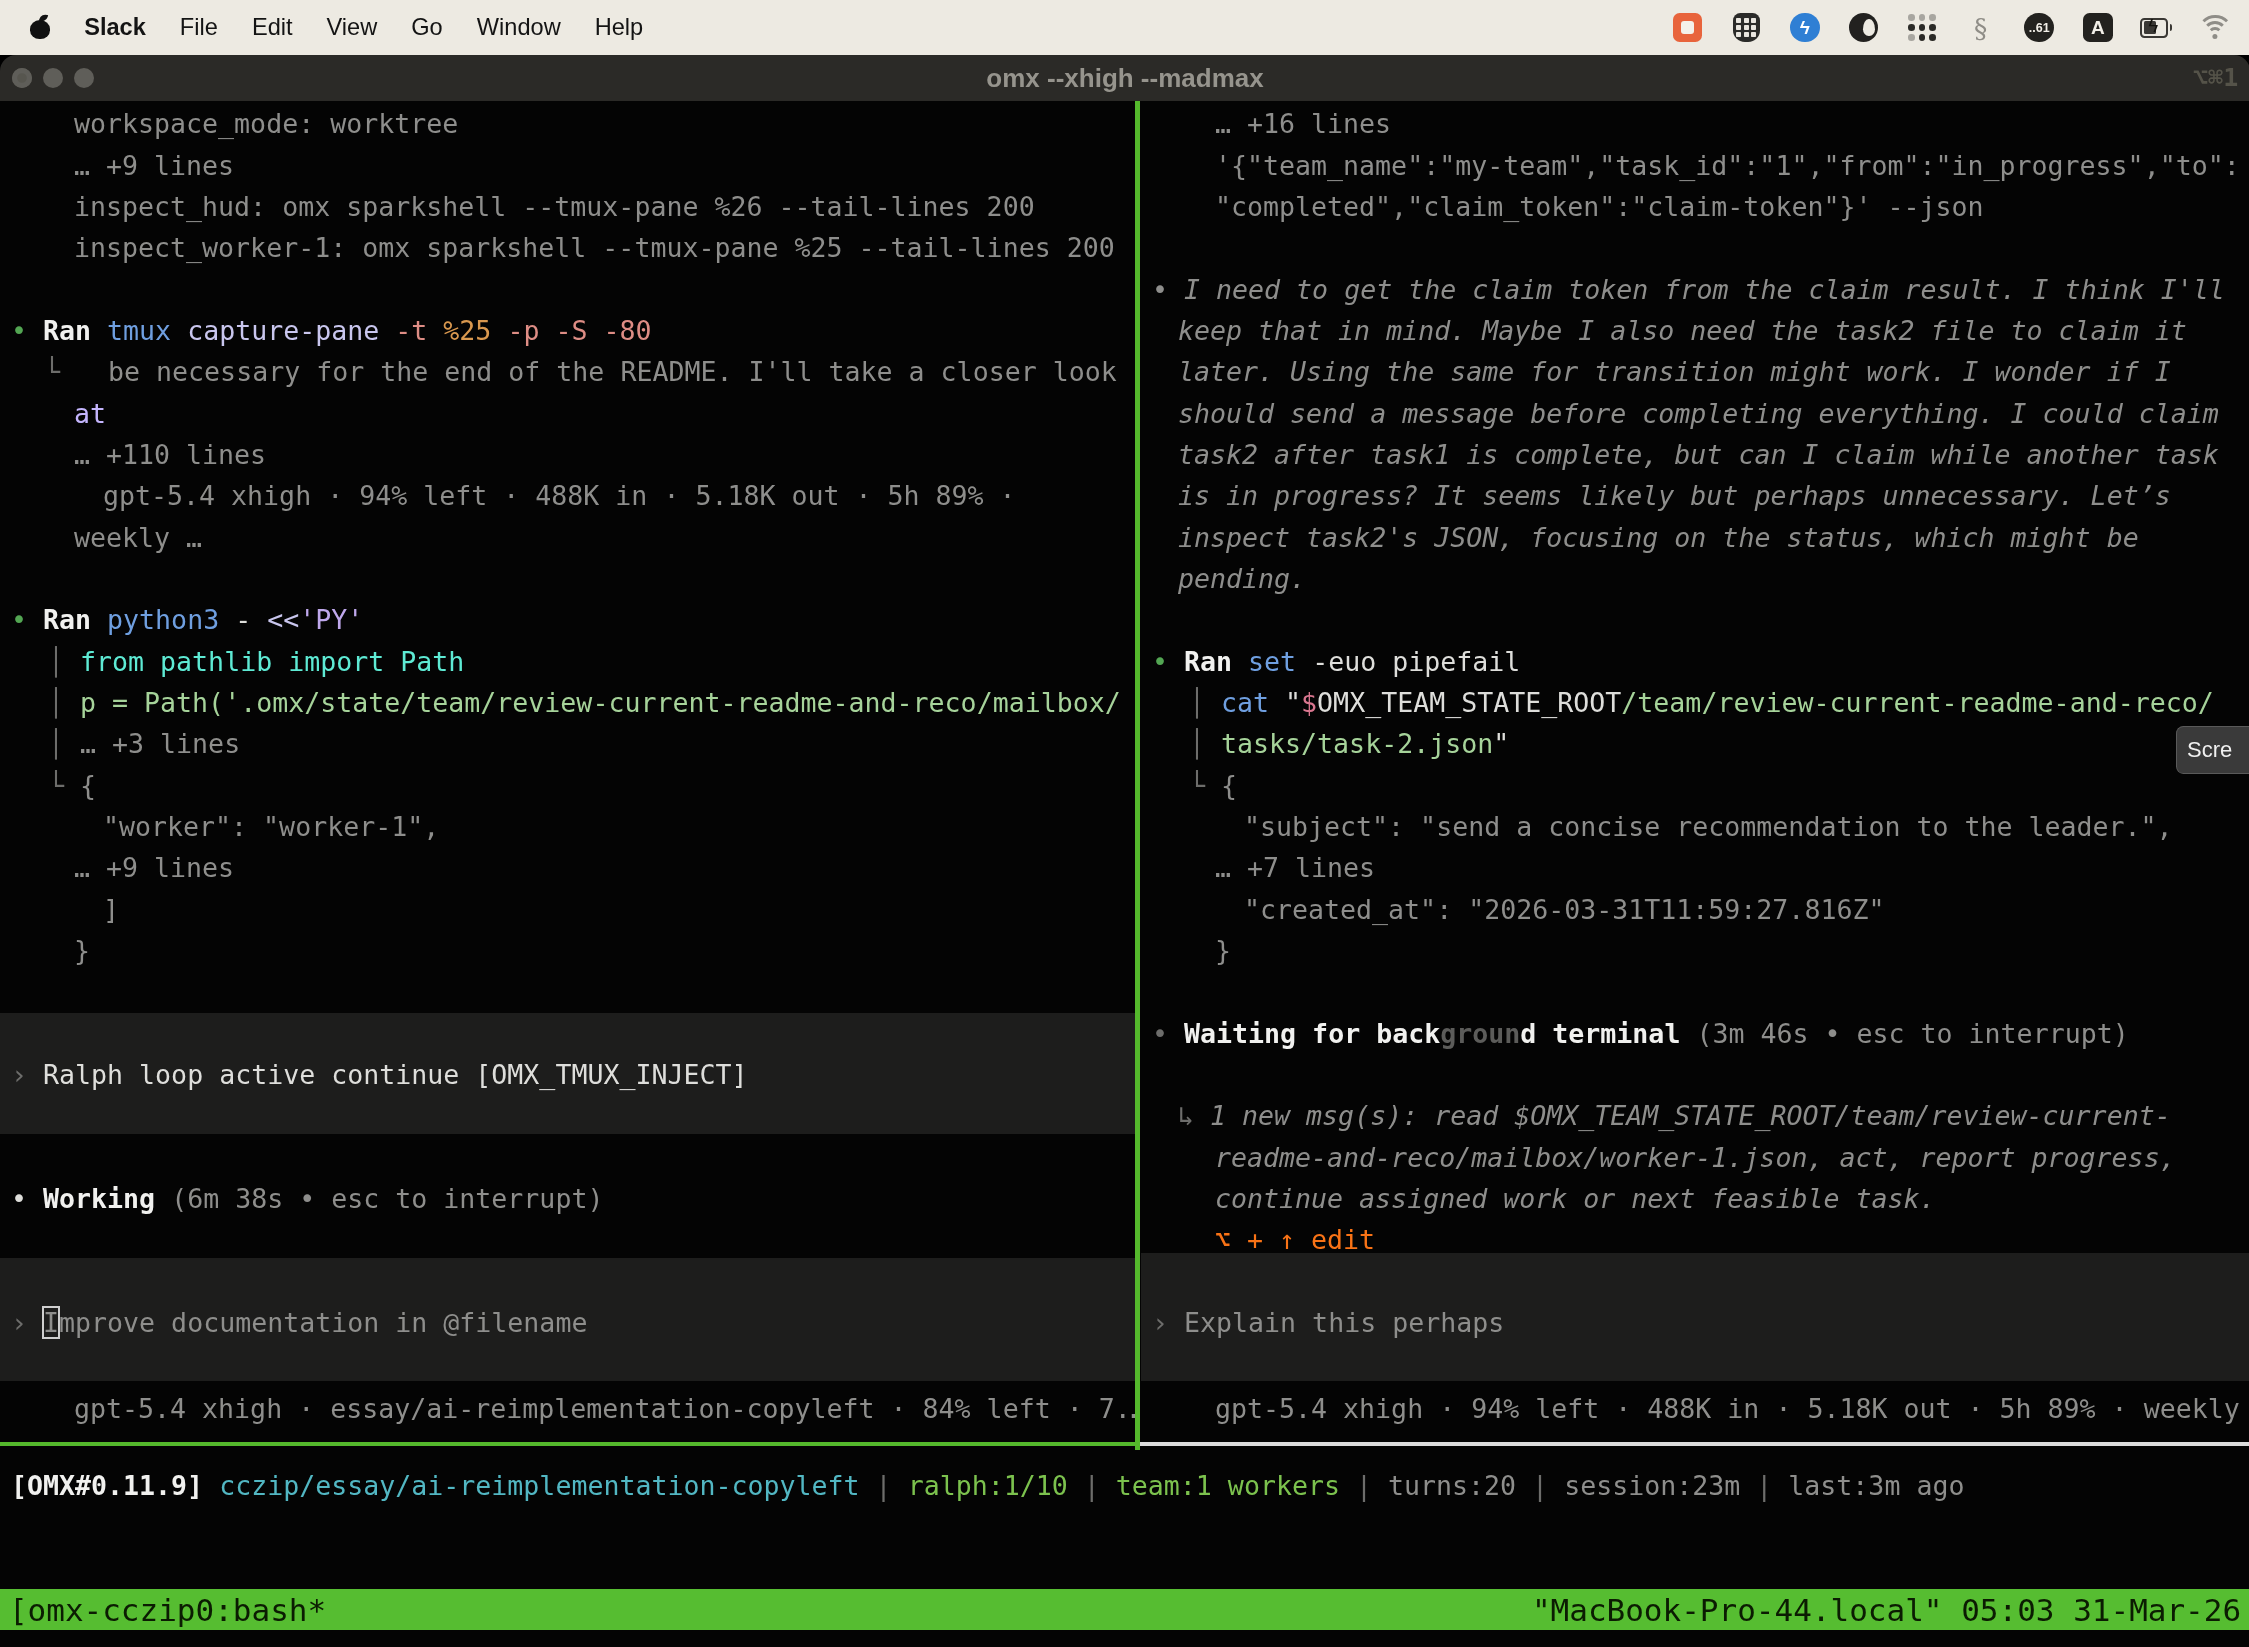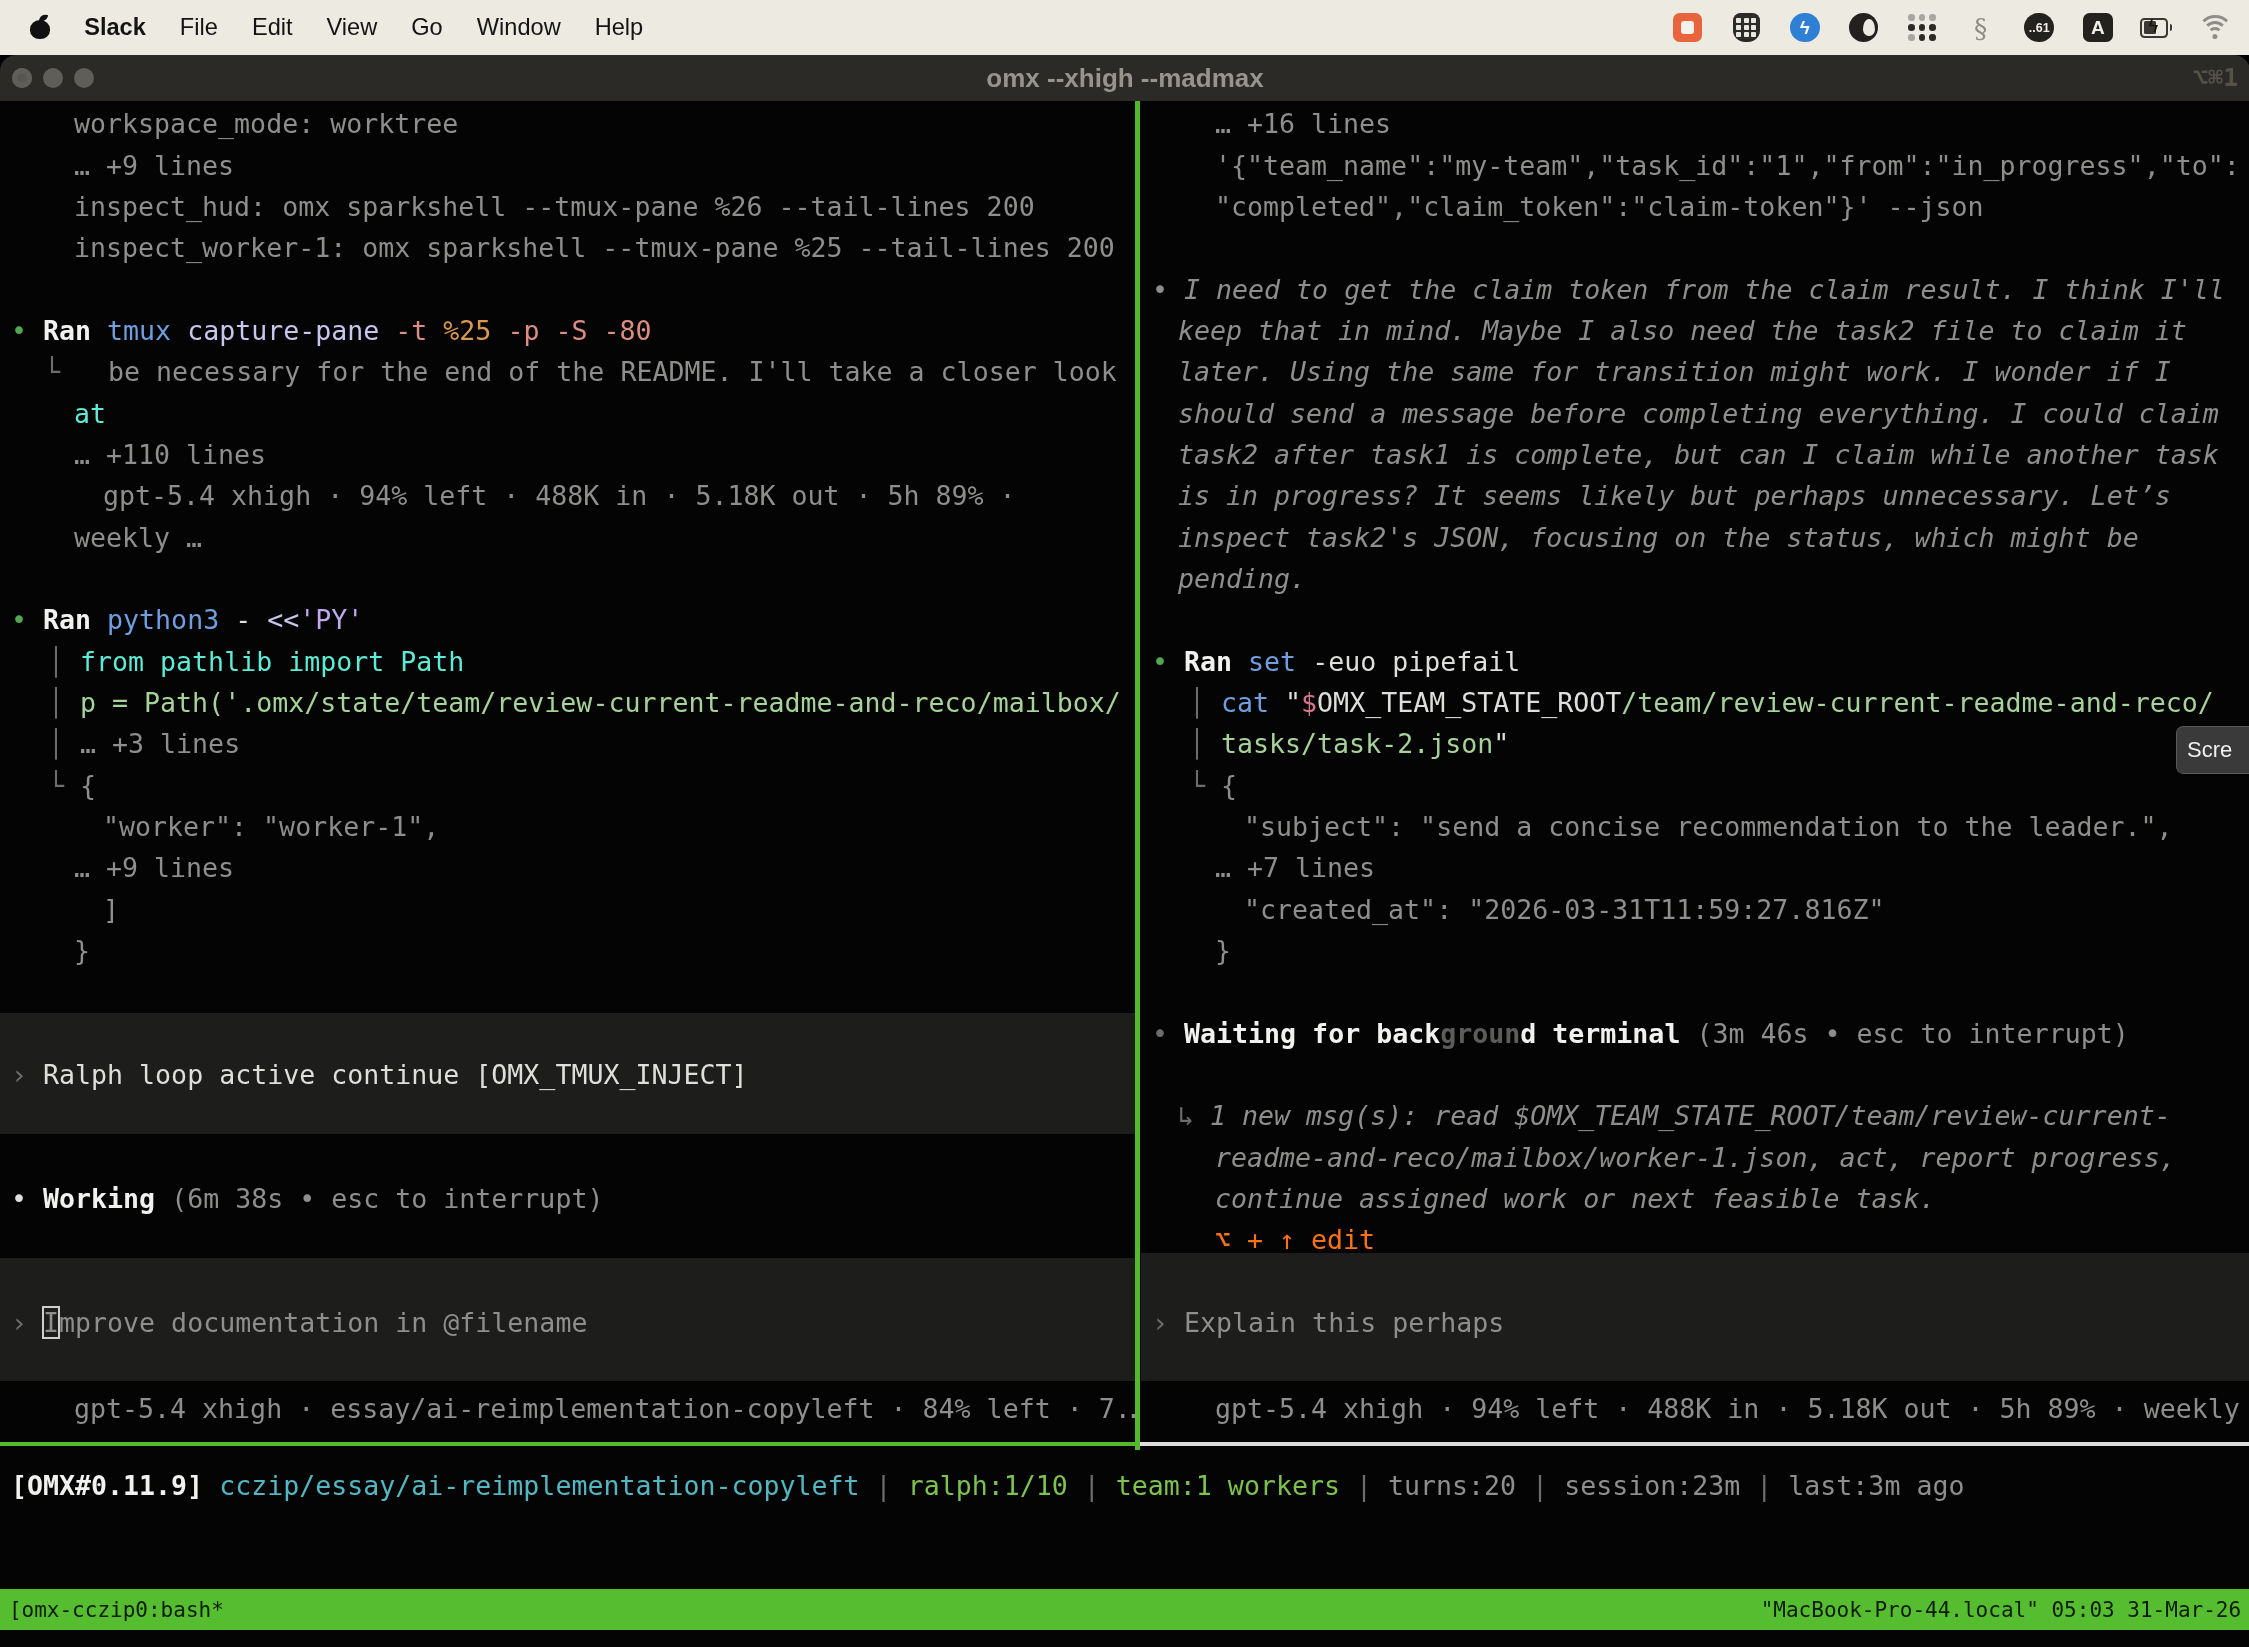--- a/index.html
+++ b/index.html
@@ -70,21 +70,21 @@
   .divider-v{position:absolute;left:1135px;top:101px;width:5.2px;height:1349px;background:#54b82c;z-index:4;}
   .border-left-b{position:absolute;left:0;top:1442px;width:1135px;height:4.4px;background:#54b82c;z-index:4;}
   .border-right-b{position:absolute;left:1140px;top:1442px;width:1109px;height:4.4px;background:#dcdcdc;z-index:4;}
   .band{position:absolute;left:0;background:#1d1d1c;z-index:1;}
   .tline{position:absolute;height:41px;line-height:41px;font-size:26.6px;white-space:pre;z-index:2;}
   .tline span{letter-spacing:0;}
   .cursor{outline:2.2px solid #cfcfcf;outline-offset:-1.5px;}
   
   .tmuxbar{position:absolute;left:0;top:1589px;width:2250px;height:41px;background:#56bd31;
            display:flex;align-items:center;justify-content:space-between;padding:0 8.9px;
-           box-sizing:border-box;font-size:21px;color:#0b1c02;z-index:10;}
+           box-sizing:border-box;font-size:31px;color:#0b1c02;z-index:10;}
   
   .tooltip{position:absolute;right:0;top:726px;width:63px;height:46px;background:#3a3a3a;
            border:1.5px solid #5a5a5a;border-right:none;border-radius:7.4px 0 0 7.4px;color:#f0f0f0;
            font-family:"Liberation Sans",sans-serif;font-size:22px;display:flex;align-items:center;
            padding-left:10.3px;z-index:20;overflow:hidden;}
 </style>
 </head>
 <body>
 
 <div class="screen">
@@ -184,21 +184,21 @@
 
   <div class="pane pane-left" id="pane-left">
       <div class="band" style="top: 912px; height: 121px; width: 100%;"></div>
       <div class="band" style="top: 1157px; height: 123px; width: 100%;"></div>
       <div class="tline" style="left: 74px; top: 2.2px;"><span style="color: rgb(142, 142, 140);">workspace_mode: worktree</span></div>
       <div class="tline" style="left: 74px; top: 44px;"><span style="color: rgb(142, 142, 140);">… +9 lines</span></div>
       <div class="tline" style="left: 74px; top: 85px;"><span style="color: rgb(142, 142, 140);">inspect_hud: omx sparkshell --tmux-pane %26 --tail-lines 200</span></div>
       <div class="tline" style="left: 74px; top: 126px;"><span style="color: rgb(142, 142, 140);">inspect_worker-1: omx sparkshell --tmux-pane %25 --tail-lines 200</span></div>
       <div class="tline" style="left: 11px; top: 209px;"><span style="color: rgb(83, 166, 83);">• </span><span style="color: rgb(241, 241, 239); font-weight: 700;">Ran </span><span style="color: rgb(111, 159, 224);">tmux </span><span style="color: rgb(201, 198, 238);">capture-pane </span><span style="color: rgb(222, 141, 133);">-t </span><span style="color: rgb(217, 152, 79);">%25 </span><span style="color: rgb(222, 141, 133);">-p </span><span style="color: rgb(222, 141, 133);">-S </span><span style="color: rgb(222, 141, 133);">-80</span></div>
       <div class="tline" style="left: 44px; top: 250px;"><span style="color: rgb(109, 109, 107);">└   </span><span style="color: rgb(142, 142, 140);">be necessary for the end of the README. I'll take a closer look</span></div>
-      <div class="tline" style="left: 74px; top: 292px;"><span style="color: #5eead4;">at</span></div>
+      <div class="tline" style="left: 74px; top: 292px;"><span style="color: #c4b5fd;">at</span></div>
       <div class="tline" style="left: 74px; top: 333px;"><span style="color: rgb(142, 142, 140);">… +110 lines</span></div>
       <div class="tline" style="left: 103px; top: 374px;"><span style="color: rgb(142, 142, 140);">gpt-5.4 xhigh · 94% left · 488K in · 5.18K out · 5h 89% ·</span></div>
       <div class="tline" style="left: 74px; top: 416px;"><span style="color: rgb(142, 142, 140);">weekly …</span></div>
       <div class="tline" style="left: 11px; top: 498px;"><span style="color: rgb(83, 166, 83);">• </span><span style="color: rgb(241, 241, 239); font-weight: 700;">Ran </span><span style="color: rgb(111, 159, 224);">python3 </span><span style="color: rgb(222, 222, 219);">- </span><span style="color: rgb(201, 198, 238);">&lt;&lt;</span><span style="color: rgb(191, 168, 236);">'PY'</span></div>
       <div class="tline" style="left: 48px; top: 540px;"><span style="color: rgb(109, 109, 107);">│ </span><span style="color: #5eead4;">from pathlib import Path</span></div>
       <div class="tline" style="left: 48px; top: 581px;"><span style="color: rgb(109, 109, 107);">│ </span><span style="color: rgb(166, 211, 154);">p = Path('.omx/state/team/review-current-readme-and-reco/mailbox/</span></div>
       <div class="tline" style="left: 48px; top: 622px;"><span style="color: rgb(109, 109, 107);">│ </span><span style="color: rgb(142, 142, 140);">… +3 lines</span></div>
       <div class="tline" style="left: 48px; top: 664px;"><span style="color: rgb(109, 109, 107);">└ </span><span style="color: rgb(142, 142, 140);">{</span></div>
       <div class="tline" style="left: 103px; top: 705px;"><span style="color: rgb(142, 142, 140);">"worker": "worker-1",</span></div>
       <div class="tline" style="left: 74px; top: 746px;"><span style="color: rgb(142, 142, 140);">… +9 lines</span></div>

